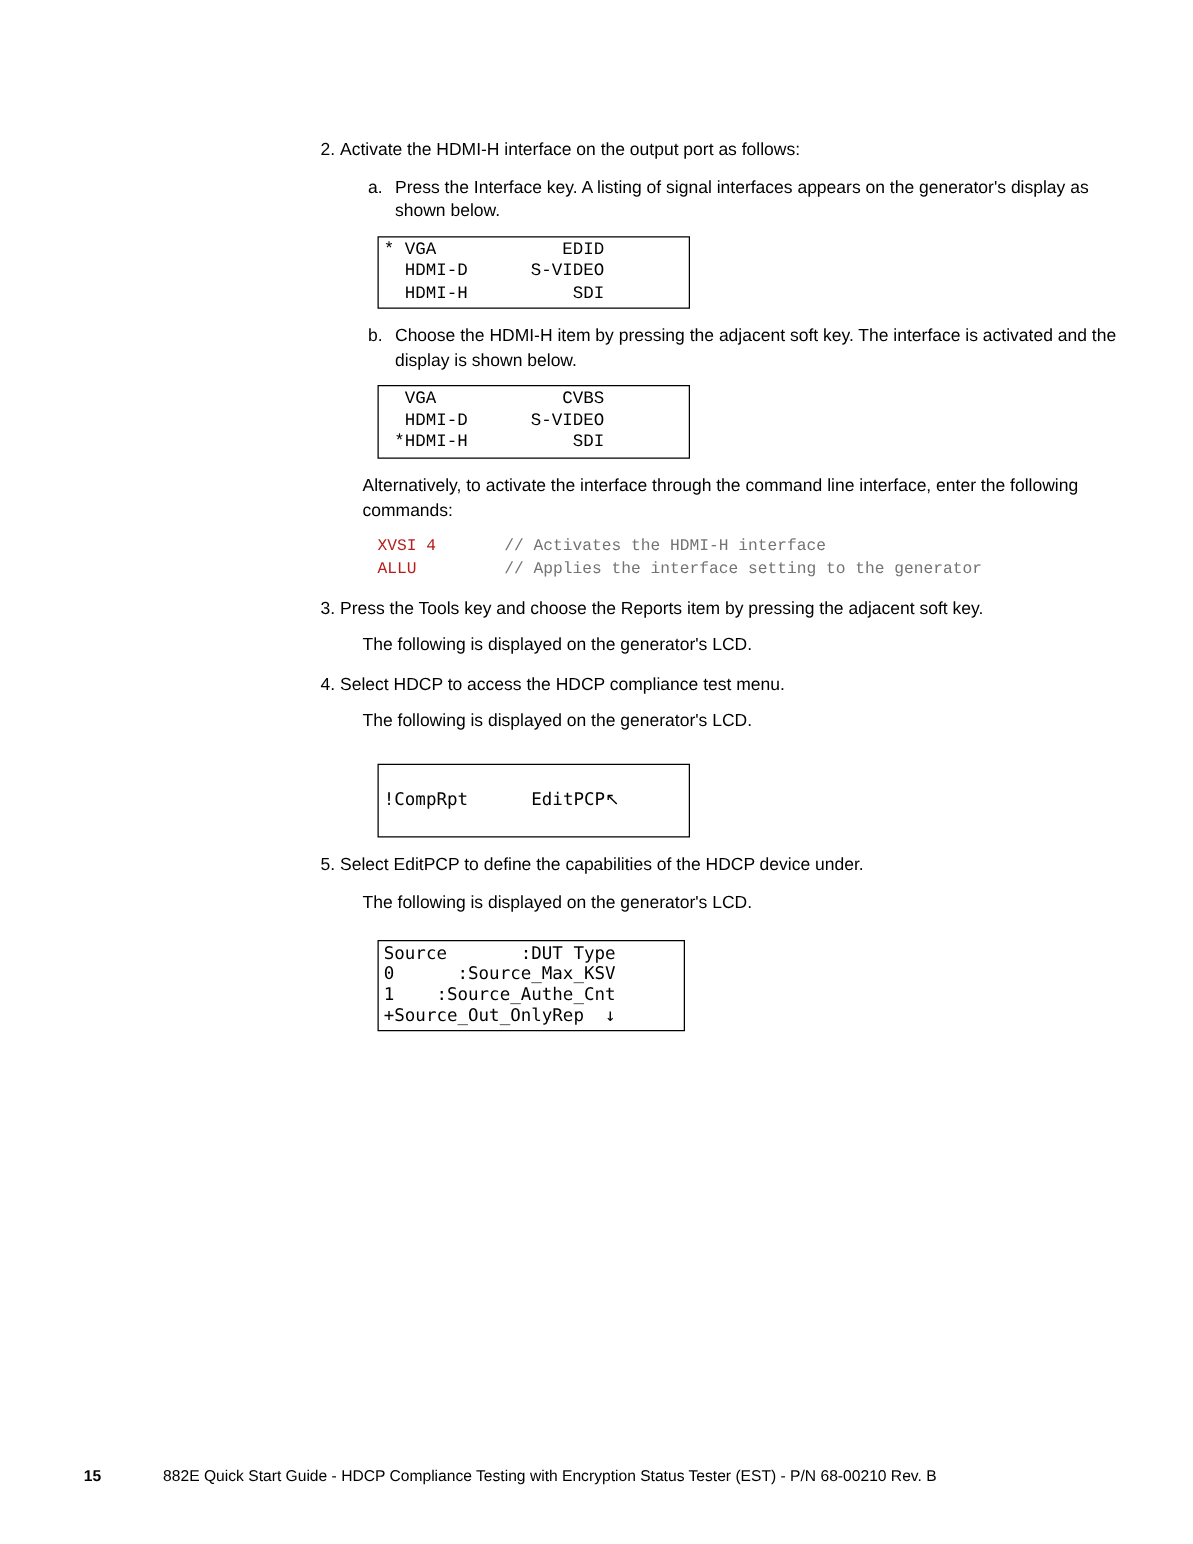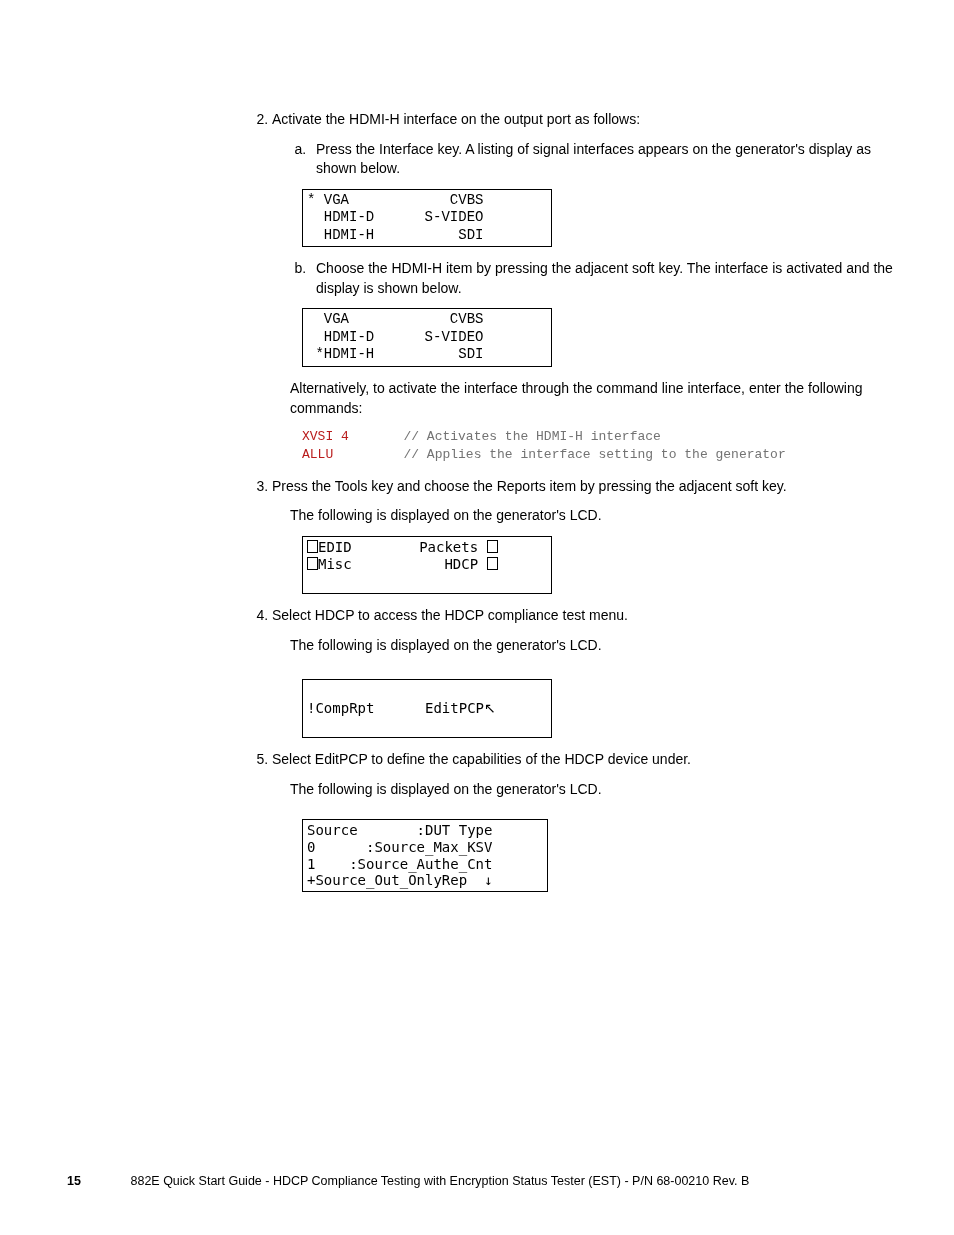--- a/index.html
+++ b/index.html
@@ -111,21 +111,21 @@
 
       <li>
         <span>Activate the HDMI-H interface on the output port as follows:</span>
 
         <ol class="sub-list">
           <li>
             <span>Press the </span><span class="bold">Interface</span><span> key. A listing of signal interfaces appears on the generator's display as shown below.</span>
           </li>
         </ol>
 
-        <div class="display-box">* VGA            CVBS
+        <div class="display-box">* VGA            EDID
   HDMI-D      S-VIDEO
   HDMI-H          SDI
 </div>
 
         <ol class="sub-list" start="2">
           <li>
             <span>Choose the </span><span class="bold">HDMI-H</span><span> item by pressing the adjacent soft key. The interface is activated and the display is shown below.</span>
           </li>
         </ol>
 
@@ -138,24 +138,20 @@
 
         <div class="code-block"><span class="cmd">XVSI 4</span><span class="comment">       // Activates the HDMI-H interface</span>
 <span class="cmd">ALLU</span><span class="comment">         // Applies the interface setting to the generator</span></div>
       </li>
 
       <li>
         <span>Press the </span><span class="bold">Tools</span><span> key and choose the </span><span class="bold">Reports</span><span> item by pressing the adjacent soft key.</span>
 
         <div class="para">The following is displayed on the generator's LCD.</div>
 
-        <div class="display-box" style="font-family: 'Lucida Console', monospace;"><span class="boxchar"></span><span>EDID</span>        <span>Packets</span> <span class="boxchar"></span>
-<span class="boxchar"></span><span>Misc</span>           <span>HDCP</span> <span class="boxchar"></span>
-
-</div>
       </li>
 
       <li>
         <span>Select </span><span class="bold">HDCP</span><span> to access the HDCP compliance test menu.</span>
 
         <div class="para">The following is displayed on the generator's LCD.</div>
 
         <div class="display-box" style="font-family: 'Lucida Console', monospace; margin-top: 24px;">
 <span>!CompRpt</span>      <span>EditPCP</span><span class="arrow">↖</span>
 

